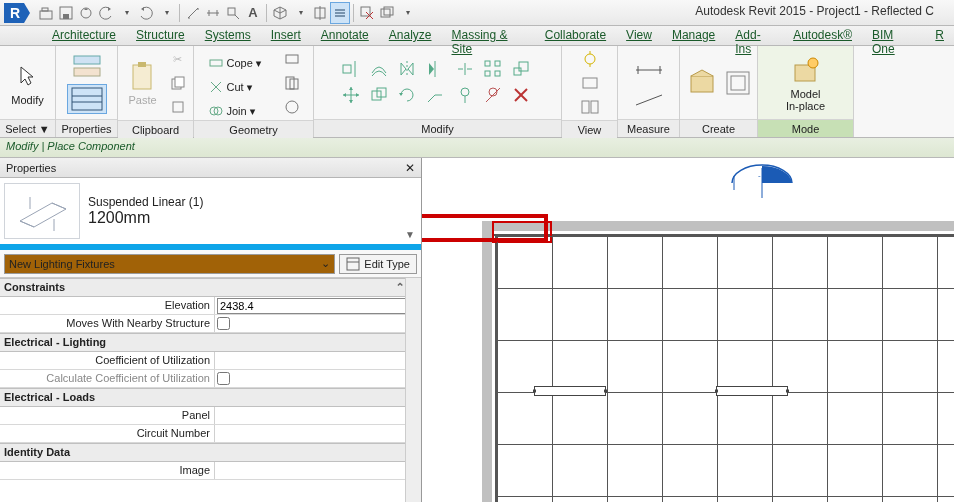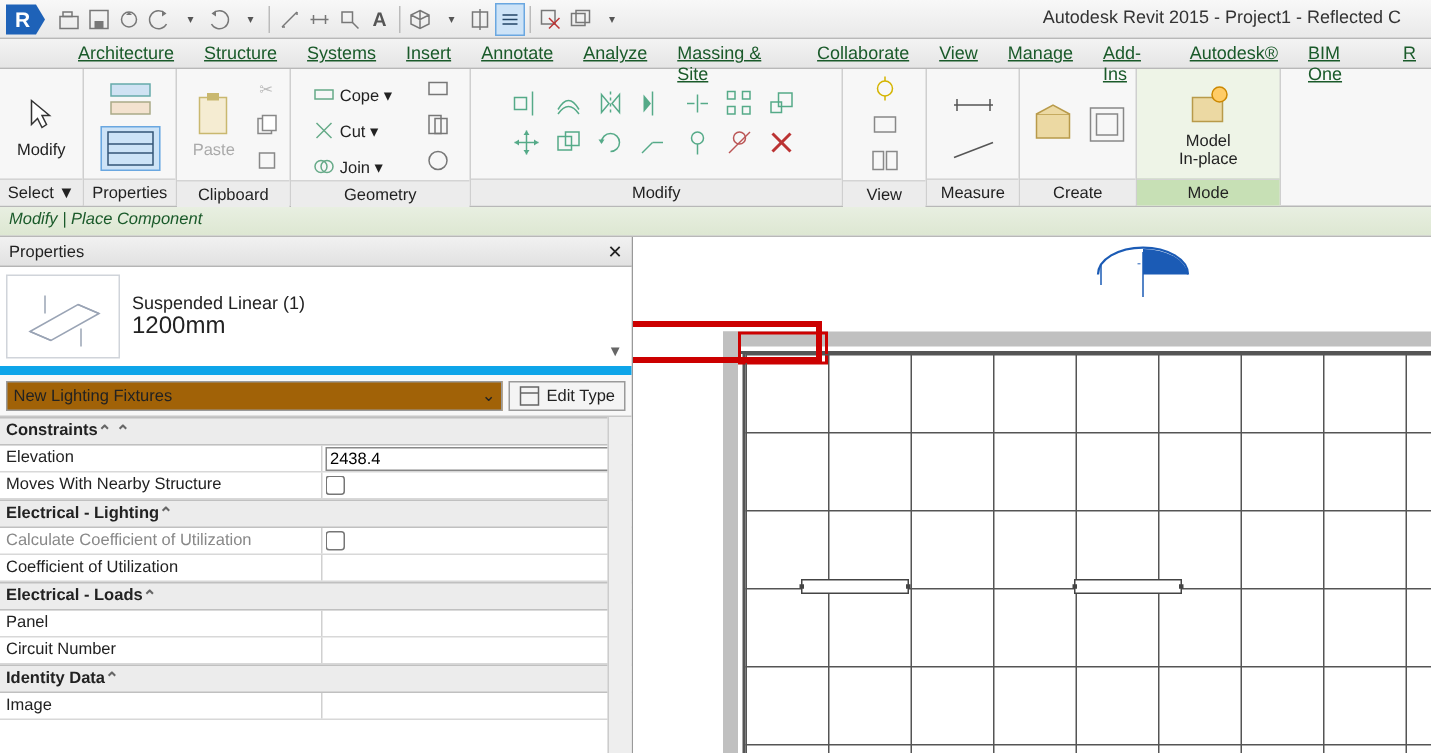--- a/index.html
+++ b/index.html
@@ -42,24 +42,24 @@
   .palette-title .x { cursor:pointer; font-size:12px;}
   .type-sel { height:72px; border-bottom:6px solid #0ea5e9; display:flex; align-items:center; padding:4px; background:#fff; position:relative;}
   .thumb { width:76px; height:56px; border:1px solid #d0d4da; margin-right:8px; background:#fff; display:flex; align-items:center; justify-content:center;}
   .type-text .l1{ font-size:12px; }
   .type-text .l2{ font-size:16px; }
   .type-sel .dd{ position:absolute; right:6px; bottom:4px; font-size:10px; color:#666; cursor:pointer;}
   .row2 { height:28px; display:flex; align-items:center; gap:4px; padding:2px 4px; background:#f8f8f8; border-bottom:1px solid #c8c8c8;}
   .combo { flex:1; height:20px; border:1px solid #9a9a9a; background:#a16207; display:flex; align-items:center; justify-content:space-between; padding:0 4px; cursor:pointer;}
   .ed-btn { height:20px; border:1px solid #9a9a9a; background:#f4f4f4; padding:0 6px; display:flex; align-items:center; gap:4px; cursor:pointer;}
   .propgrid { flex:1; overflow:hidden; background:#fff; position:relative;}
-  .cat { background:#ececec; border-top:1px solid #c0c0c0; border-bottom:1px solid #c0c0c0; font-weight:bold; font-size:11px; padding:2px 4px; display:flex; }
+  .cat { background:#ececec; border-top:1px solid #c0c0c0; border-bottom:1px solid #c0c0c0; font-weight:bold; font-size:11px; padding:2px 4px; display:flex; justify-content:space-between;}
   .cat .chev{ color:#666; cursor:pointer;}
   .prow { display:flex; height:18px; border-bottom:1px solid #d8d8d8; font-size:11px;}
-  .prow .k { width:215px; padding:2px 4px; border-right:1px solid #d0d0d0;}
+  .prow .k { width:215px; padding:2px 4px; border-right:1px solid #d0d0d0;text-align:right;}
   .prow .v { flex:1; padding:0 2px; display:flex; align-items:center;}
   .prow .v input[type=text]{ width:100%; border:1px solid #888; font-size:11px; padding:1px 2px; }
   .prow.dis .k{ color:#888; }
   .scrollhint { position:absolute; right:0; top:0; bottom:0; width:16px; background:#eee; border-left:1px solid #ccc;}
 
   
   .canvas { flex:1; position:relative; background:#fff; overflow:hidden;}
   .wall-h { position:absolute; background:#c0c0c0; }
   .wall-v { position:absolute; background:#c0c0c0; }
   .gridline { position:absolute; background:#555; }
@@ -525,29 +525,29 @@
       <div class="prow">
         <div class="k">Moves With Nearby Structure</div>
         <div class="v">
             <input type="checkbox" style="">
           </div>
       </div>
       <div class="cat">
           <span>Electrical - Lighting</span>
           <span class="chev">⌃</span>
         </div>
+      <div class="prow">
+        <div class="k">Coefficient of Utilization</div>
+          <div class="v"></div>
+      </div>
       <div class="prow dis">
         <div class="k">Calculate Coefficient of Utilization</div>
         <div class="v">
             <input type="checkbox" style="">
           </div>
-      </div>
-      <div class="prow">
-        <div class="k">Coefficient of Utilization</div>
-          <div class="v"></div>
       </div>
       <div class="cat">
           <span>Electrical - Loads</span>
           <span class="chev">⌃</span>
         </div>
       <div class="prow">
         <div class="k">Panel</div>
           <div class="v"></div>
       </div>
       <div class="prow">

